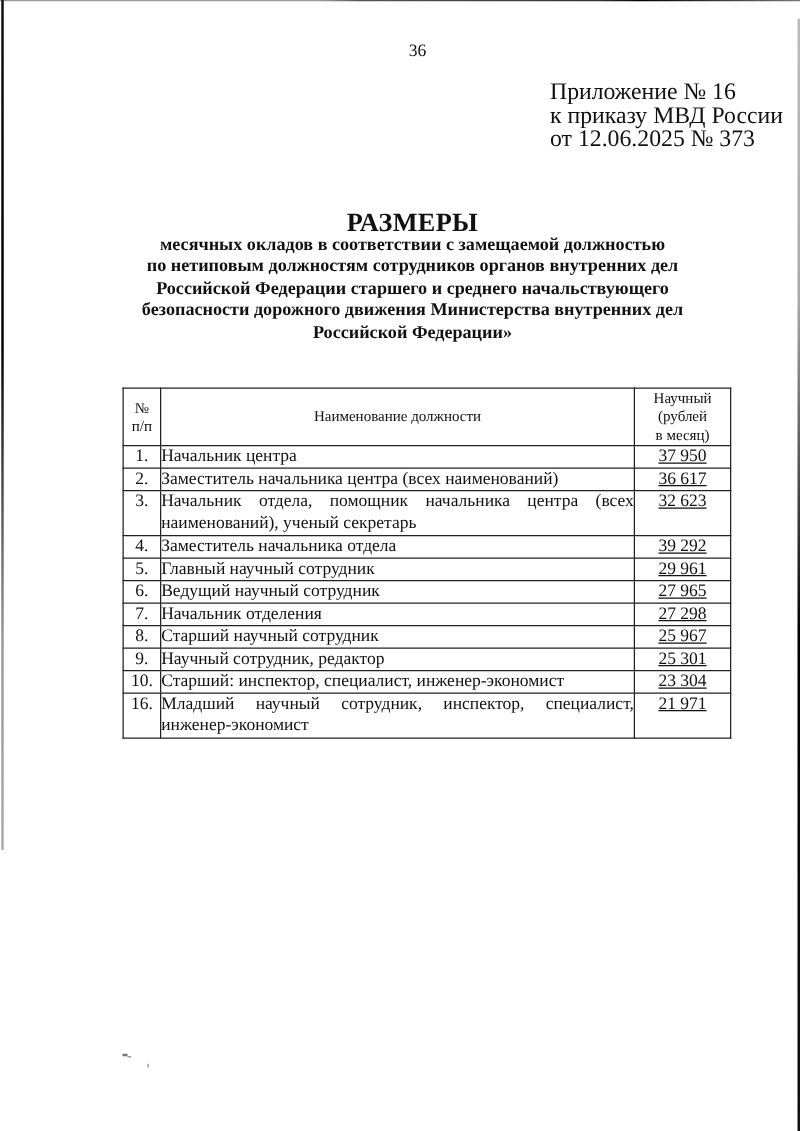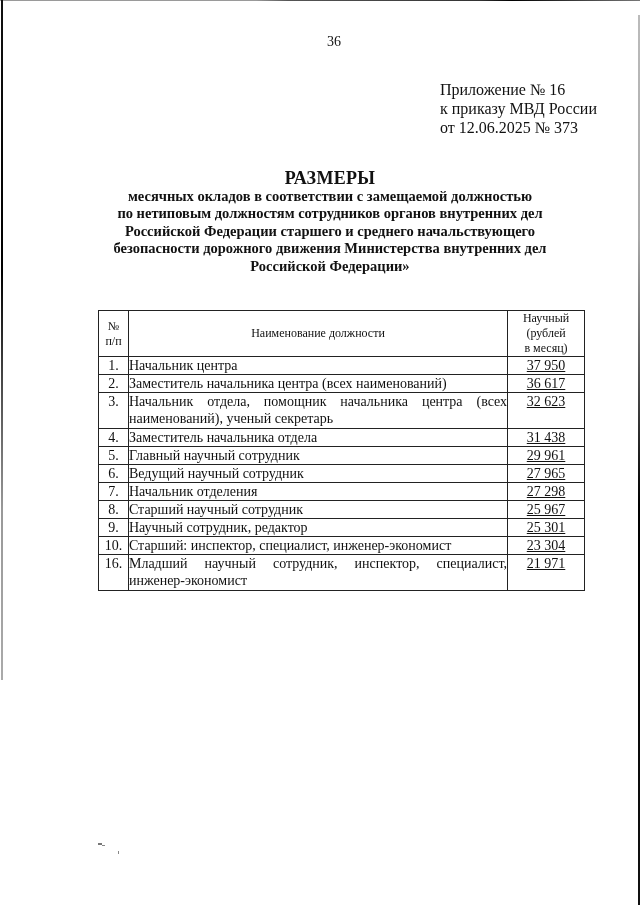--- a/index.html
+++ b/index.html
@@ -29,37 +29,37 @@
   }
   .page-number {
     position: absolute;
     left: 327px;
     top: 34px;
     font-size: 14px;
   }
   .appendix {
     position: absolute;
     left: 440px;
-    top: 80px;
-    font-size: 16px;
+    top: 64px;
+    font-size: 19px;
     line-height: 19px;
   }
   .appendix div { white-space: nowrap; }
   .title-block {
     position: absolute;
     left: 60px;
     width: 540px;
     top: 170px;
     text-align: center;
     font-weight: bold;
     font-size: 14.5px;
     line-height: 17.6px;
   }
   .title-block .main-title {
-    font-size: 18px;
+    font-size: 21px;
     letter-spacing: 0.3px;
   }
   table.salary {
     position: absolute;
     left: 98px;
     top: 310px;
     width: 487px;
     border-collapse: collapse;
     font-size: 14px;
   }
@@ -170,21 +170,21 @@
       <td class="sal">36 617</td>
     </tr>
     <tr class="double">
       <td class="num">3.</td>
       <td class="name">Начальник отдела, помощник начальника центра (всех наименований), ученый секретарь</td>
       <td class="sal">32 623</td>
     </tr>
     <tr class="single">
       <td class="num">4.</td>
       <td class="name">Заместитель начальника отдела</td>
-      <td class="sal">31 438</td>
+      <td class="sal">39 292</td>
     </tr>
     <tr class="single">
       <td class="num">5.</td>
       <td class="name">Главный научный сотрудник</td>
       <td class="sal">29 961</td>
     </tr>
     <tr class="single">
       <td class="num">6.</td>
       <td class="name">Ведущий научный сотрудник</td>
       <td class="sal">27 965</td>

